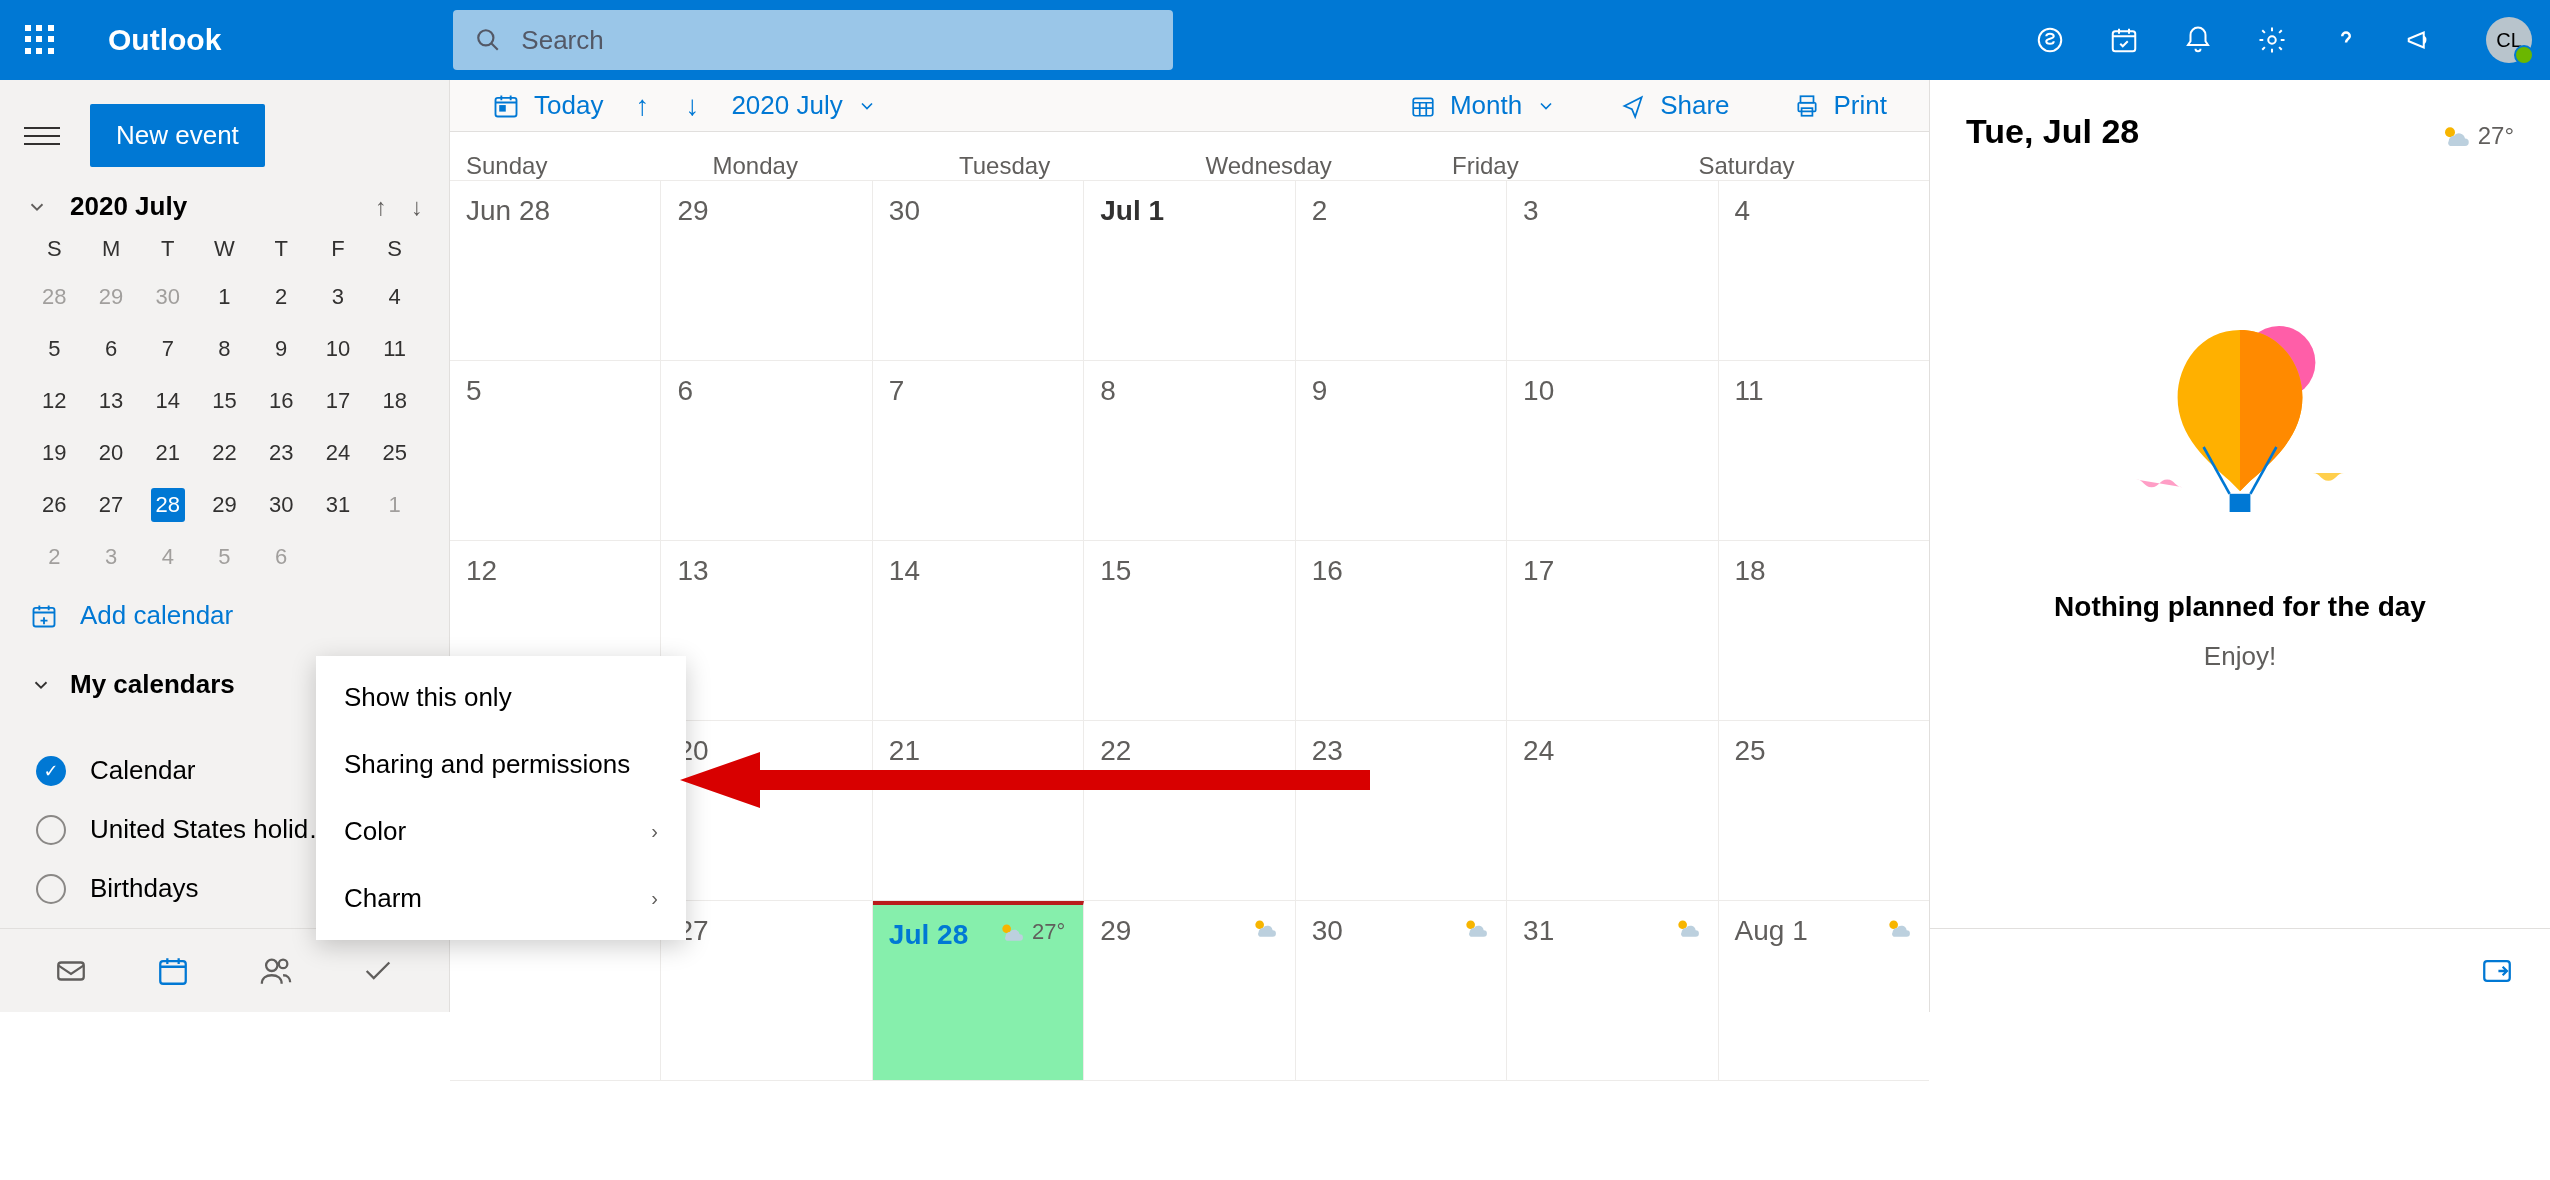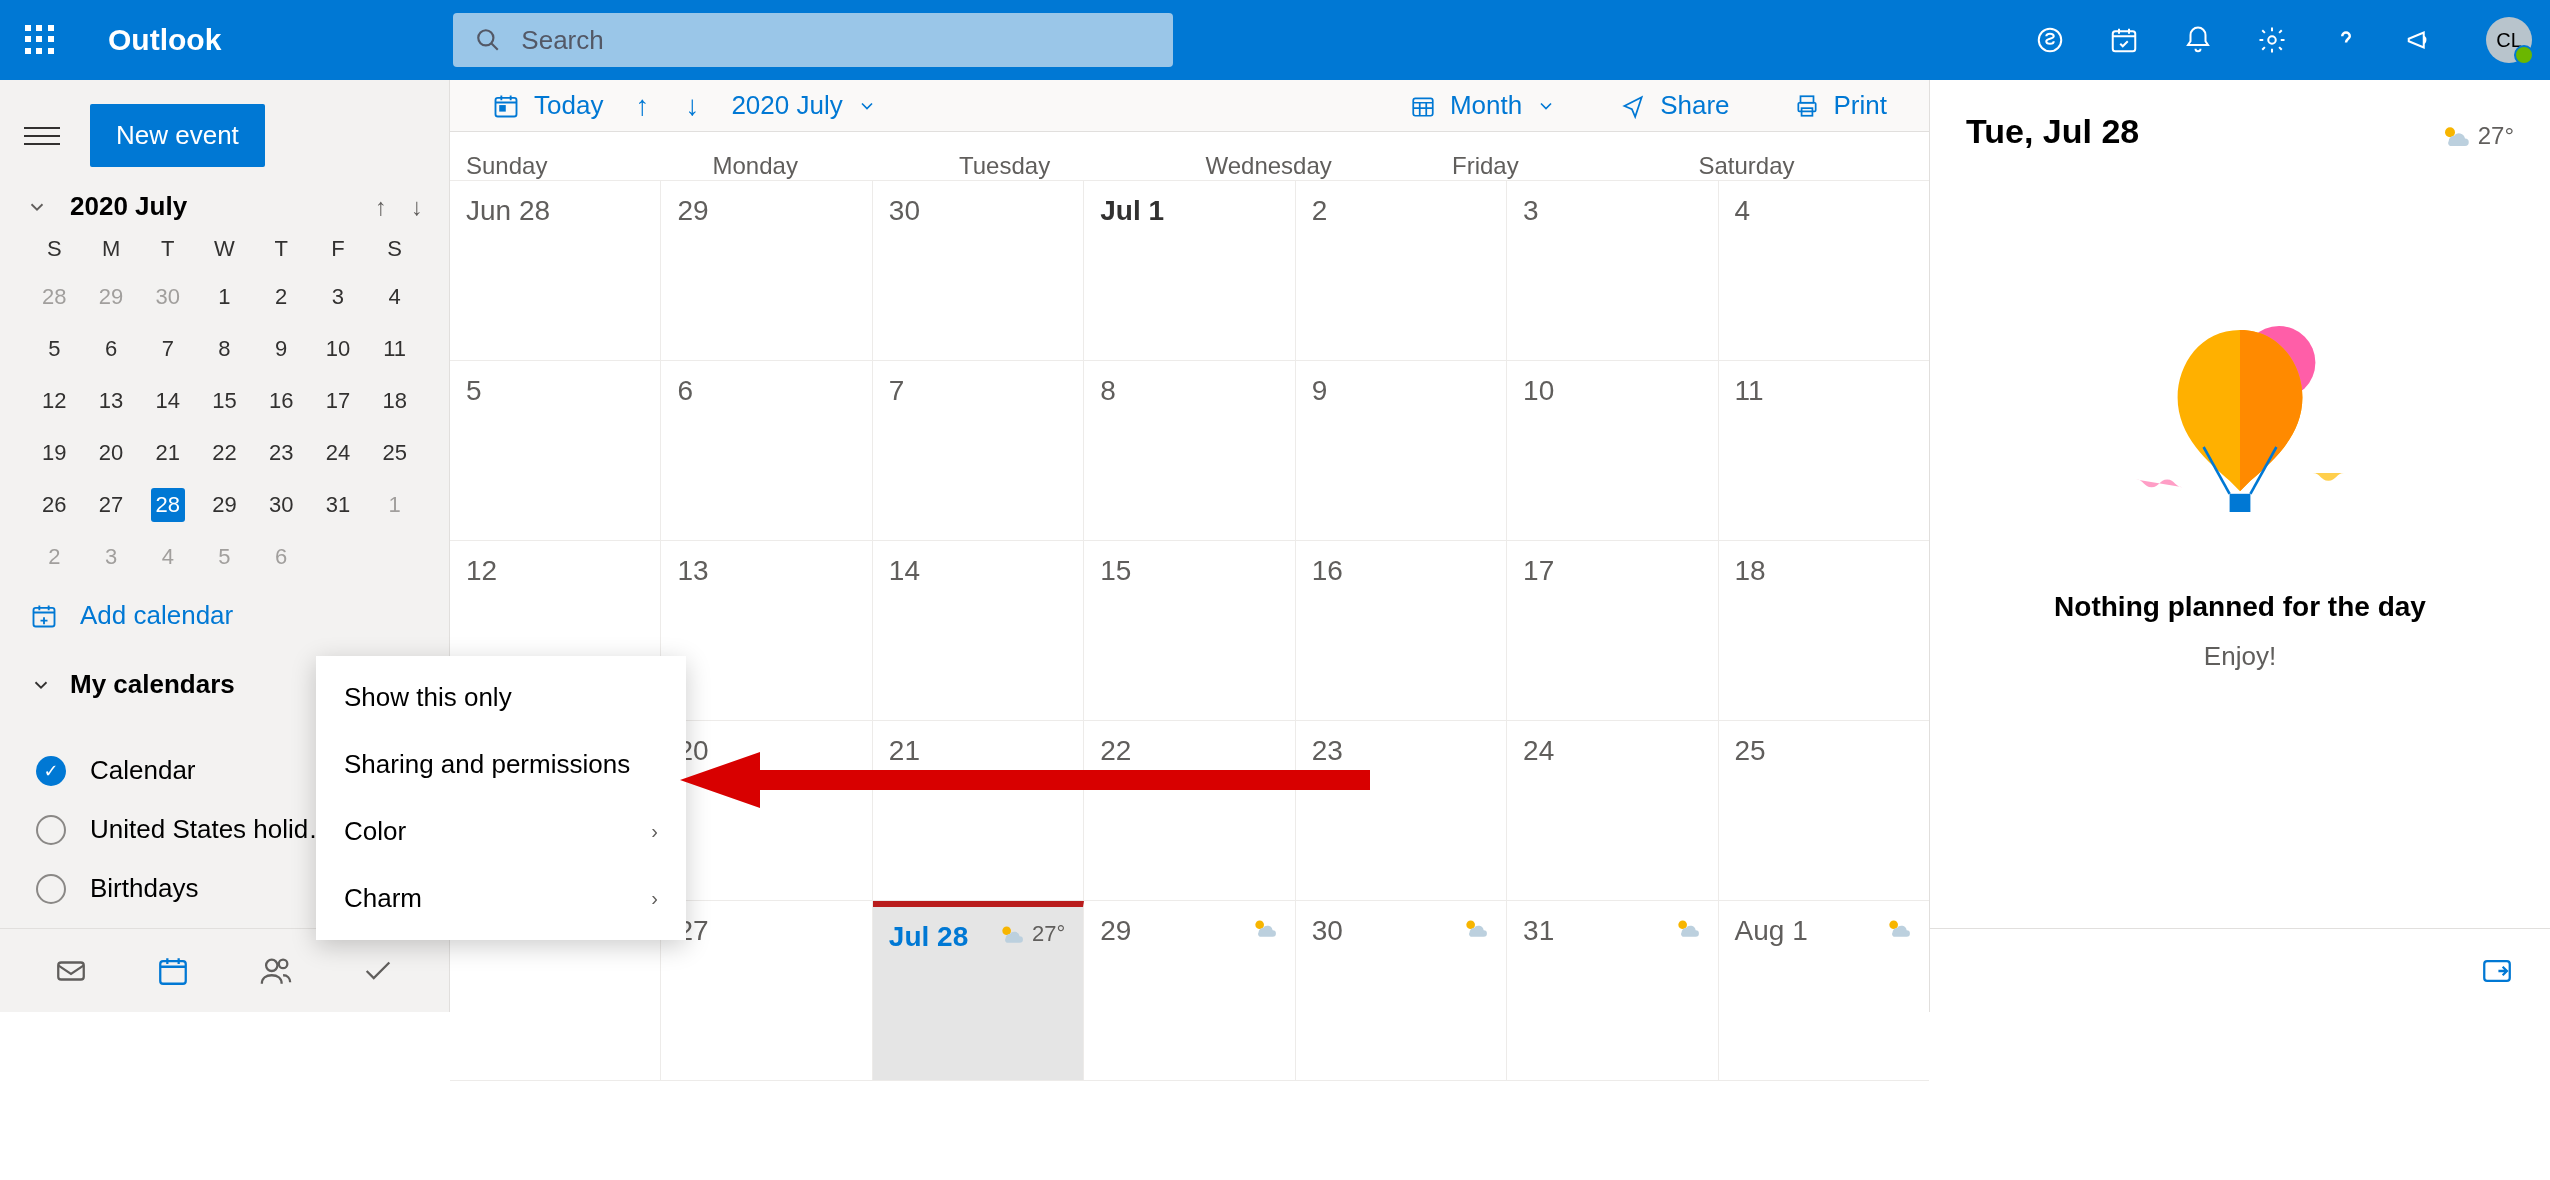--- a/index.html
+++ b/index.html
@@ -3,21 +3,21 @@
 <meta charset="utf-8">
 <style>
 * { margin: 0; padding: 0; box-sizing: border-box; font-family: "Segoe UI", -apple-system, sans-serif; }
 html, body { width: 2550px; height: 1180px; overflow: hidden; background: #fff; }
 
 .topbar { height: 80px; background: #0078d4; display: flex; align-items: center; color: #fff; padding: 0 18px; }
 .waffle { width: 44px; height: 44px; display: flex; align-items: center; justify-content: center; cursor: pointer; }
 .waffle-dots { width: 30px; height: 30px; display: grid; grid-template-columns: repeat(3,1fr); grid-template-rows: repeat(3,1fr); gap: 4px; }
 .waffle-dots span { background: #fff; width: 6px; height: 6px; }
 .brand { font-size: 30px; font-weight: 600; margin-left: 46px; }
-.search-wrap { margin-left: 232px; width: 720px; height: 54px; background: #9ac6e8; border-radius: 4px; display: flex; align-items: center; padding: 0 22px; }
+.search-wrap { margin-left: 232px; width: 720px; height: 60px; background: #9ac6e8; border-radius: 4px; display: flex; align-items: center; padding: 0 22px; }
 .search-wrap .mag { margin-right: 20px; }
 .search-wrap input { background: transparent; border: 0; outline: 0; font-size: 26px; color: #535866; width: 100%; }
 .search-wrap input::placeholder { color: #535866; }
 .top-actions { margin-left: auto; display: flex; align-items: center; gap: 42px; }
 .top-actions .ticon { width: 32px; height: 32px; display: flex; align-items: center; justify-content: center; cursor: pointer; }
 .avatar { width: 46px; height: 46px; border-radius: 50%; background: #b8c4cc; color: #000000; display: flex; align-items: center; justify-content: center; font-size: 20px; position: relative; margin-left: 8px; cursor: pointer; }
 .avatar::after { content: ""; position: absolute; right: -2px; bottom: -2px; width: 16px; height: 16px; border-radius: 50%; background: #6bb700; border: 2px solid #0078d4; }
 
 .shell { display: flex; height: 932px; }
 
@@ -66,21 +66,21 @@
 .cmdbar .arrbtn { color: #0078d4; font-size: 28px; cursor: pointer; padding: 0 18px; }
 .cmdbar .right { margin-left: auto; display: flex; gap: 36px; }
 
 .cal-head { height: 68px; display: flex; border-bottom: 1px solid #edebe9; }
 .cal-head .col { flex: 1; padding: 20px 16px 0; font-size: 24px; color: #605e5c; }
 .cal-body { flex: 1; display: flex; flex-direction: column; }
 .cal-row { flex: 1; display: flex; border-bottom: 1px solid #edebe9; min-height: 180px; }
 .cal-cell { flex: 1; border-right: 1px solid #edebe9; padding: 14px 16px; font-size: 28px; color: #605e5c; cursor: pointer; position: relative; }
 .cal-cell:last-child { border-right: 0; }
 .cal-cell.bold { color: #323130; font-weight: 600; }
-.cal-cell.today { border-top: 6px solid #b91c1c; background: #e5e5e5; }
+.cal-cell.today { border-top: 4px solid #b91c1c; background: #86efac; }
 .cal-cell.today .dn { color: #0078d4; font-weight: 700; }
 .cal-cell .weather { position: absolute; top: 14px; right: 18px; display: flex; align-items: center; gap: 8px; font-size: 22px; color: #605e5c; }
 .sun { width: 26px; height: 26px; display: inline-block; }
 
 .rightpane { width: 620px; display: flex; flex-direction: column; }
 .rp-head { padding: 32px 36px 20px; display: flex; align-items: flex-end; }
 .rp-head .dt { font-size: 34px; font-weight: 600; }
 .rp-head .wth { margin-left: auto; font-size: 24px; color: #605e5c; display: flex; align-items: center; gap: 8px; }
 .empty { flex: 1; display: flex; flex-direction: column; align-items: center; justify-content: flex-start; padding-top: 120px; }
 .balloon-svg { width: 260px; height: 260px; }

